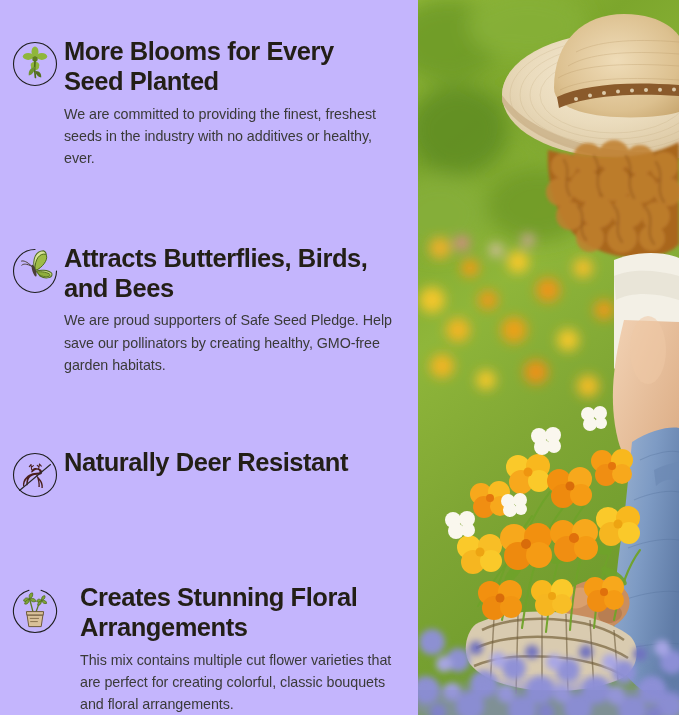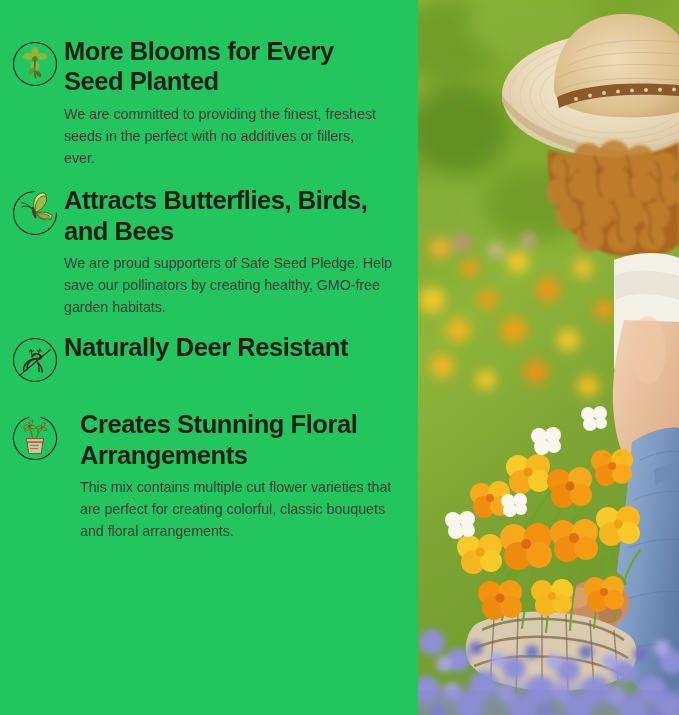--- a/index.html
+++ b/index.html
@@ -20,25 +20,26 @@
     width: 679px;
     height: 715px;
     display: flex;
     background: #FEFFEE;
   }
 
   
   .features-panel {
     width: 418px;
     height: 715px;
-    background: #22c55e;
+    background: #c4b5fd;
     padding: 36px 20px 0 6px;
     display: flex;
     flex-direction: column;
     flex: 0 0 418px;
+    justify-content: space-between;
   }
 
   .feature {
     display: flex;
     align-items: flex-start;
     margin-bottom: 13px;
   }
 
   .feature-icon-wrap {
     flex: 0 0 58px;
@@ -118,21 +119,21 @@
             <ellipse cx="-6.8" cy="-2.6" rx="5.4" ry="3.5" fill="#8FB63B"></ellipse>
             <circle cx="0" cy="0" r="2.7" fill="#5F7F1E"></circle>
           </g>
           <path d="M24 21 C23.2 27 23.6 32 24.4 37.5" fill="none" stroke="#4E6B1C" stroke-width="1.7" stroke-linecap="round"></path>
           <path d="M24 27 C19.5 27.5 17.2 31 17.8 35.5 C21.6 34.6 23.6 31.4 24 27 Z" fill="#6E9330"></path>
           <path d="M24.2 31 C28.4 30.6 30.6 33.6 30.2 37.4 C26.8 36.8 24.6 34.6 24.2 31 Z" fill="#547020"></path>
         </svg>
       </div>
       <div class="feature-body">
         <div class="feature-title">More Blooms for Every Seed Planted</div>
-        <div class="feature-desc">We are committed to providing the finest, freshest seeds in the perfect with no additives or fillers, ever.</div>
+        <div class="feature-desc">We are committed to providing the finest, freshest seeds in the industry with no additives or healthy, ever.</div>
       </div>
     </div>
 
     <div class="feature f2">
       <div class="feature-icon-wrap">
         <svg class="feature-icon" viewBox="0 0 48 48">
           <path d="M24 2.5 A21.5 21.5 0 1 0 45.5 24" fill="none" stroke="#1E1E1E" stroke-width="1.1" stroke-linecap="round"></path>
           <g transform="translate(25,23) rotate(-18)">
             <path d="M-1 0 C-1 -12 6 -18 13 -16 C17 -13 13 -4 3 -1 Z" fill="#D8E39A" stroke="#4E6B1C" stroke-width="1"></path>
             <path d="M-1 0 C2 -11 9 -15 14 -12 C16 -8 10 -2 2 0 Z" fill="#9EBB46" stroke="#4E6B1C" stroke-width="0.9"></path>

